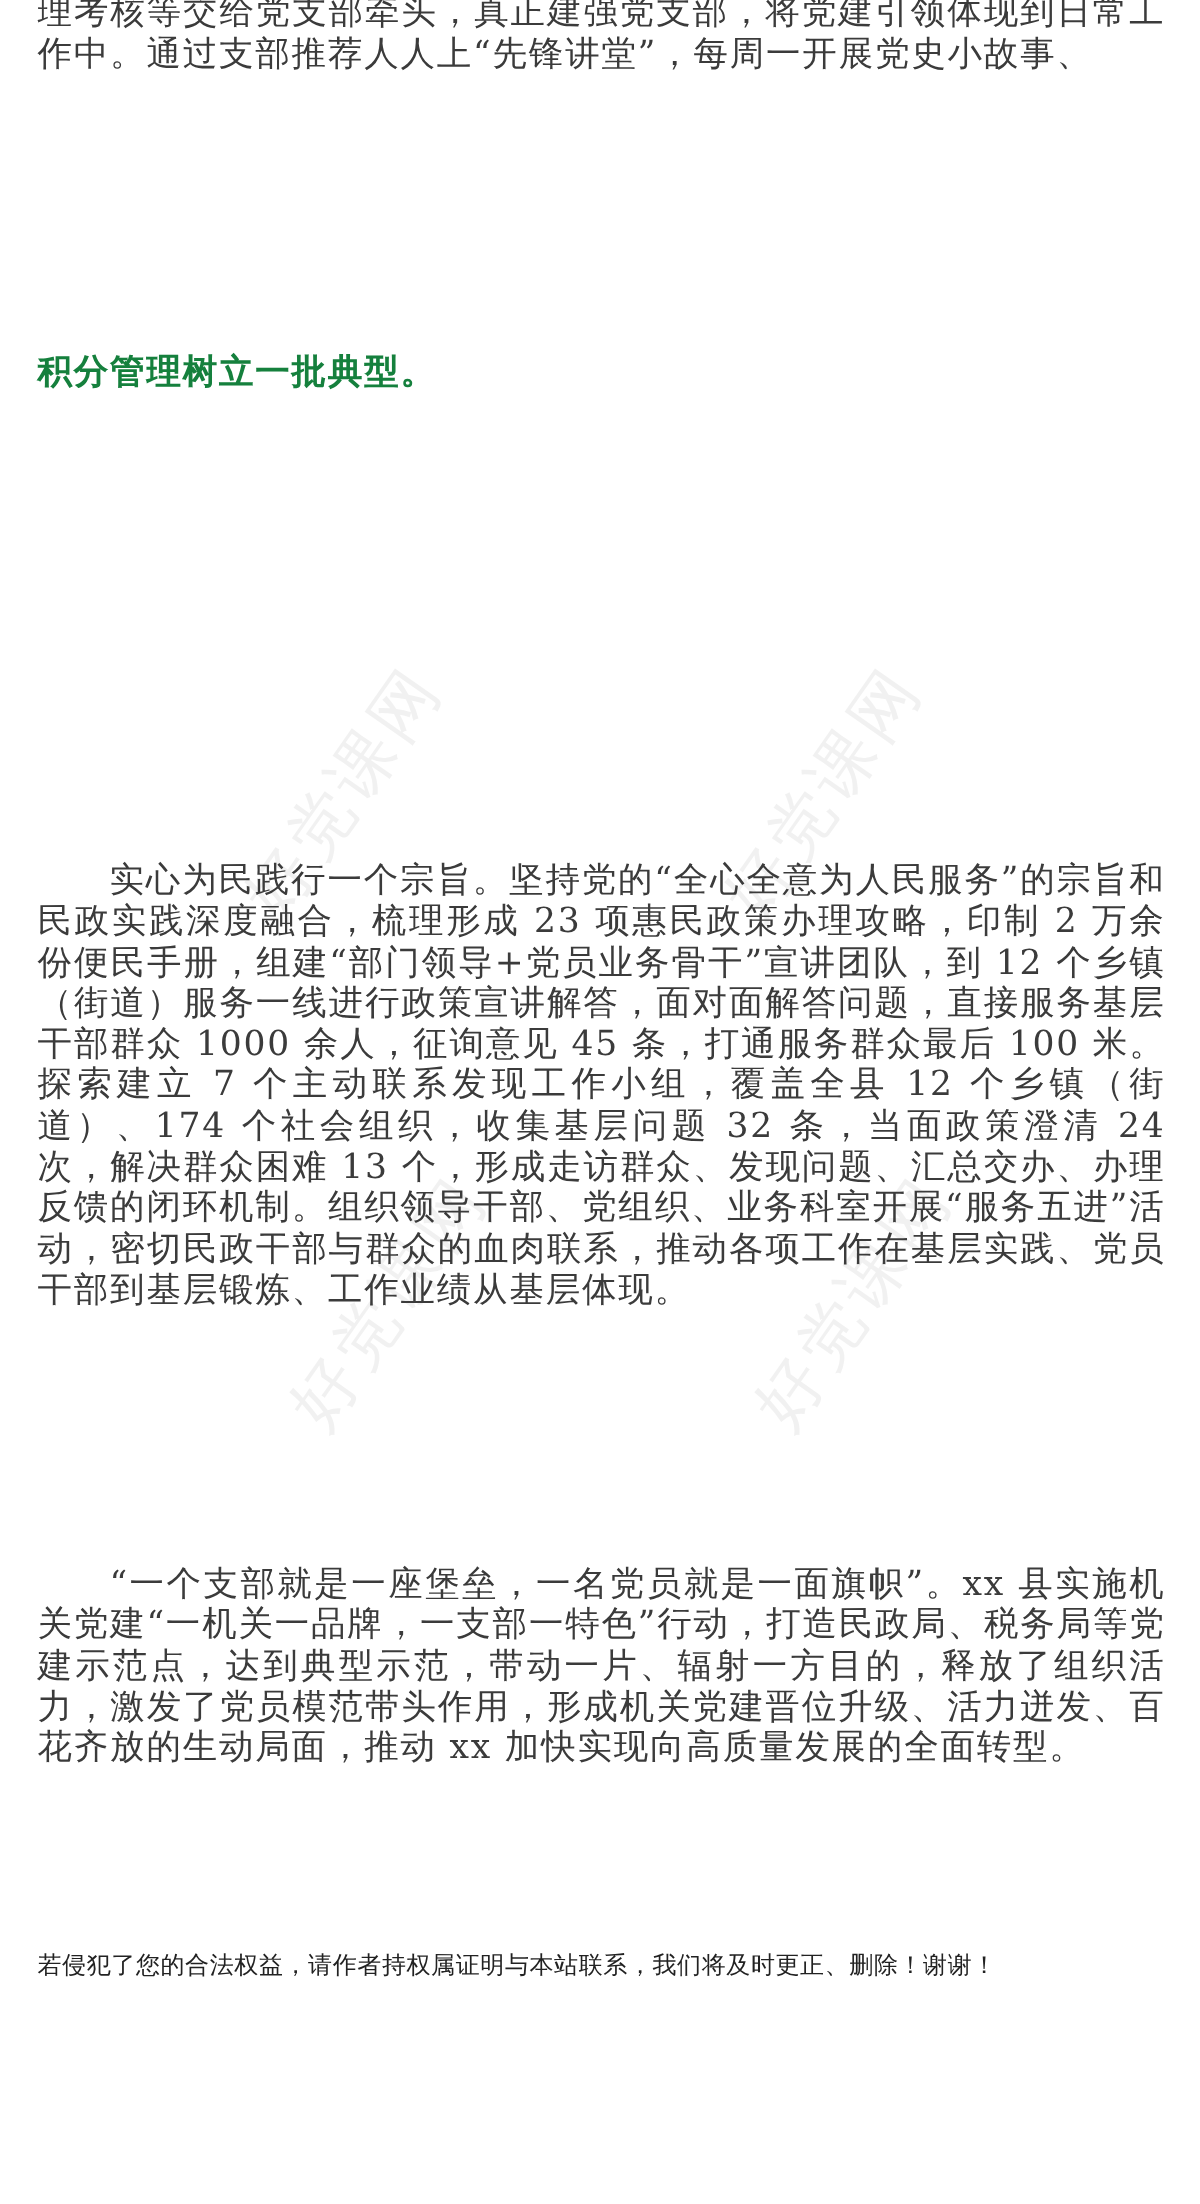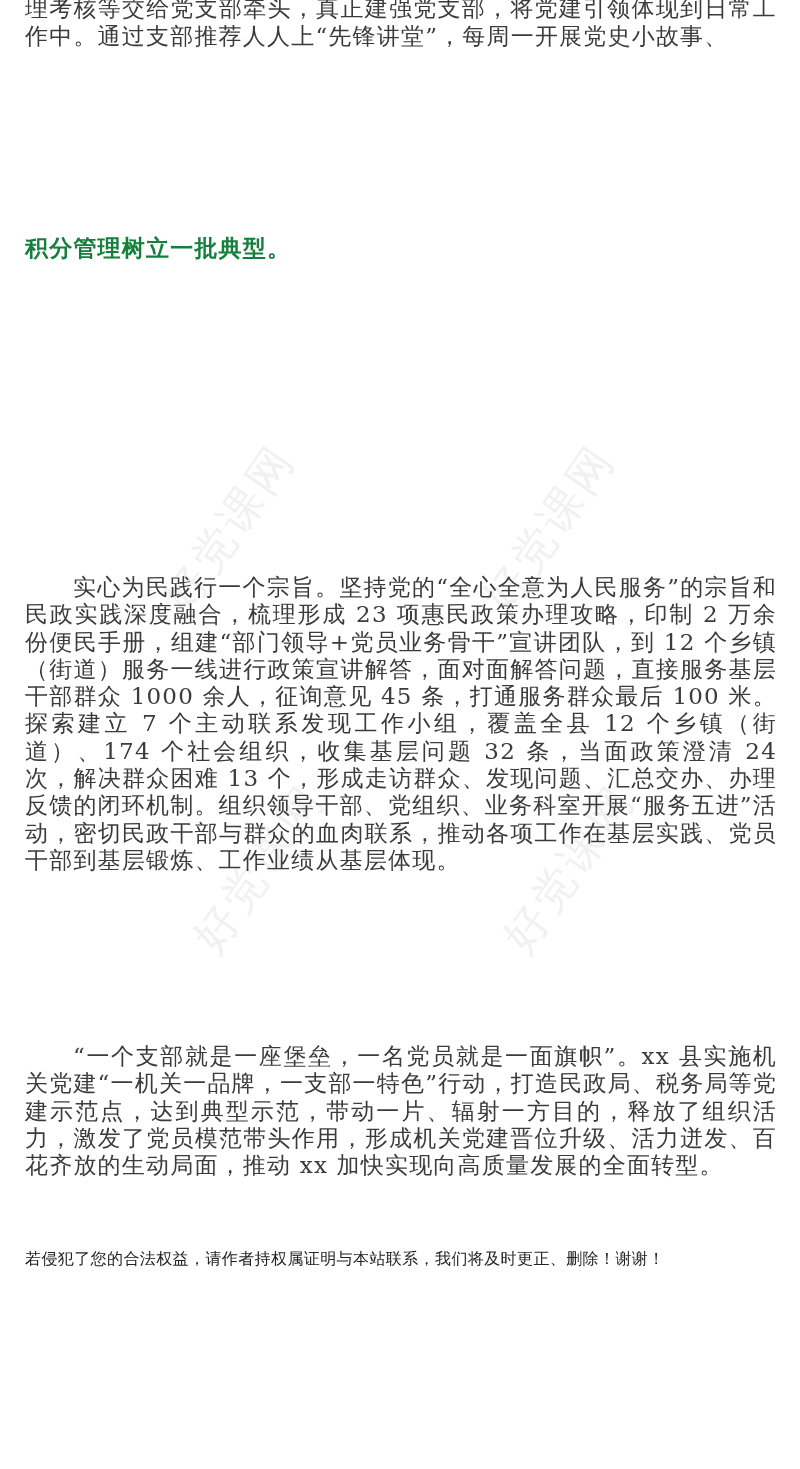--- a/index.html
+++ b/index.html
@@ -49,15 +49,15 @@
   <p class="p" style="top:-6px;">理考核等交给党支部牵头，真正建强党支部，将党建引领体现到日常工作中。通过支部推荐人人上“先锋讲堂”，每周一开展党史小故事、</p>
 
 
   <h2 class="heading">积分管理树立一批典型。</h2>
 
 
   <p class="p indent" style="top:574px; line-height:27.3px;">实心为民践行一个宗旨。坚持党的“全心全意为人民服务”的宗旨和民政实践深度融合，梳理形成 23 项惠民政策办理攻略，印制 2 万余份便民手册，组建“部门领导+党员业务骨干”宣讲团队，到 12 个乡镇（街道）服务一线进行政策宣讲解答，面对面解答问题，直接服务基层干部群众 1000 余人，征询意见 45 条，打通服务群众最后 100 米。探索建立 7 个主动联系发现工作小组，覆盖全县 12 个乡镇（街道）、174 个社会组织，收集基层问题 32 条，当面政策澄清 24 次，解决群众困难 13 个，形成走访群众、发现问题、汇总交办、办理反馈的闭环机制。组织领导干部、党组织、业务科室开展“服务五进”活动，密切民政干部与群众的血肉联系，推动各项工作在基层实践、党员干部到基层锻炼、工作业绩从基层体现。</p>
 
   <p class="p indent" style="top:998px; line-height:27.3px;margin-top:45px;">“一个支部就是一座堡垒，一名党员就是一面旗帜”。xx 县实施机关党建“一机关一品牌，一支部一特色”行动，打造民政局、税务局等党建示范点，达到典型示范，带动一片、辐射一方目的，释放了组织活力，激发了党员模范带头作用，形成机关党建晋位升级、活力迸发、百花齐放的生动局面，推动 xx 加快实现向高质量发展的全面转型。</p>
 
-  <p class="disclaimer" style="top:1250px;font-family:Liberation Mono, monospace;">若侵犯了您的合法权益，请作者持权属证明与本站联系，我们将及时更正、删除！谢谢！</p>
+  <p class="disclaimer" style="top:1300px;">若侵犯了您的合法权益，请作者持权属证明与本站联系，我们将及时更正、删除！谢谢！</p>
 
 </div>
 
 </body></html>

